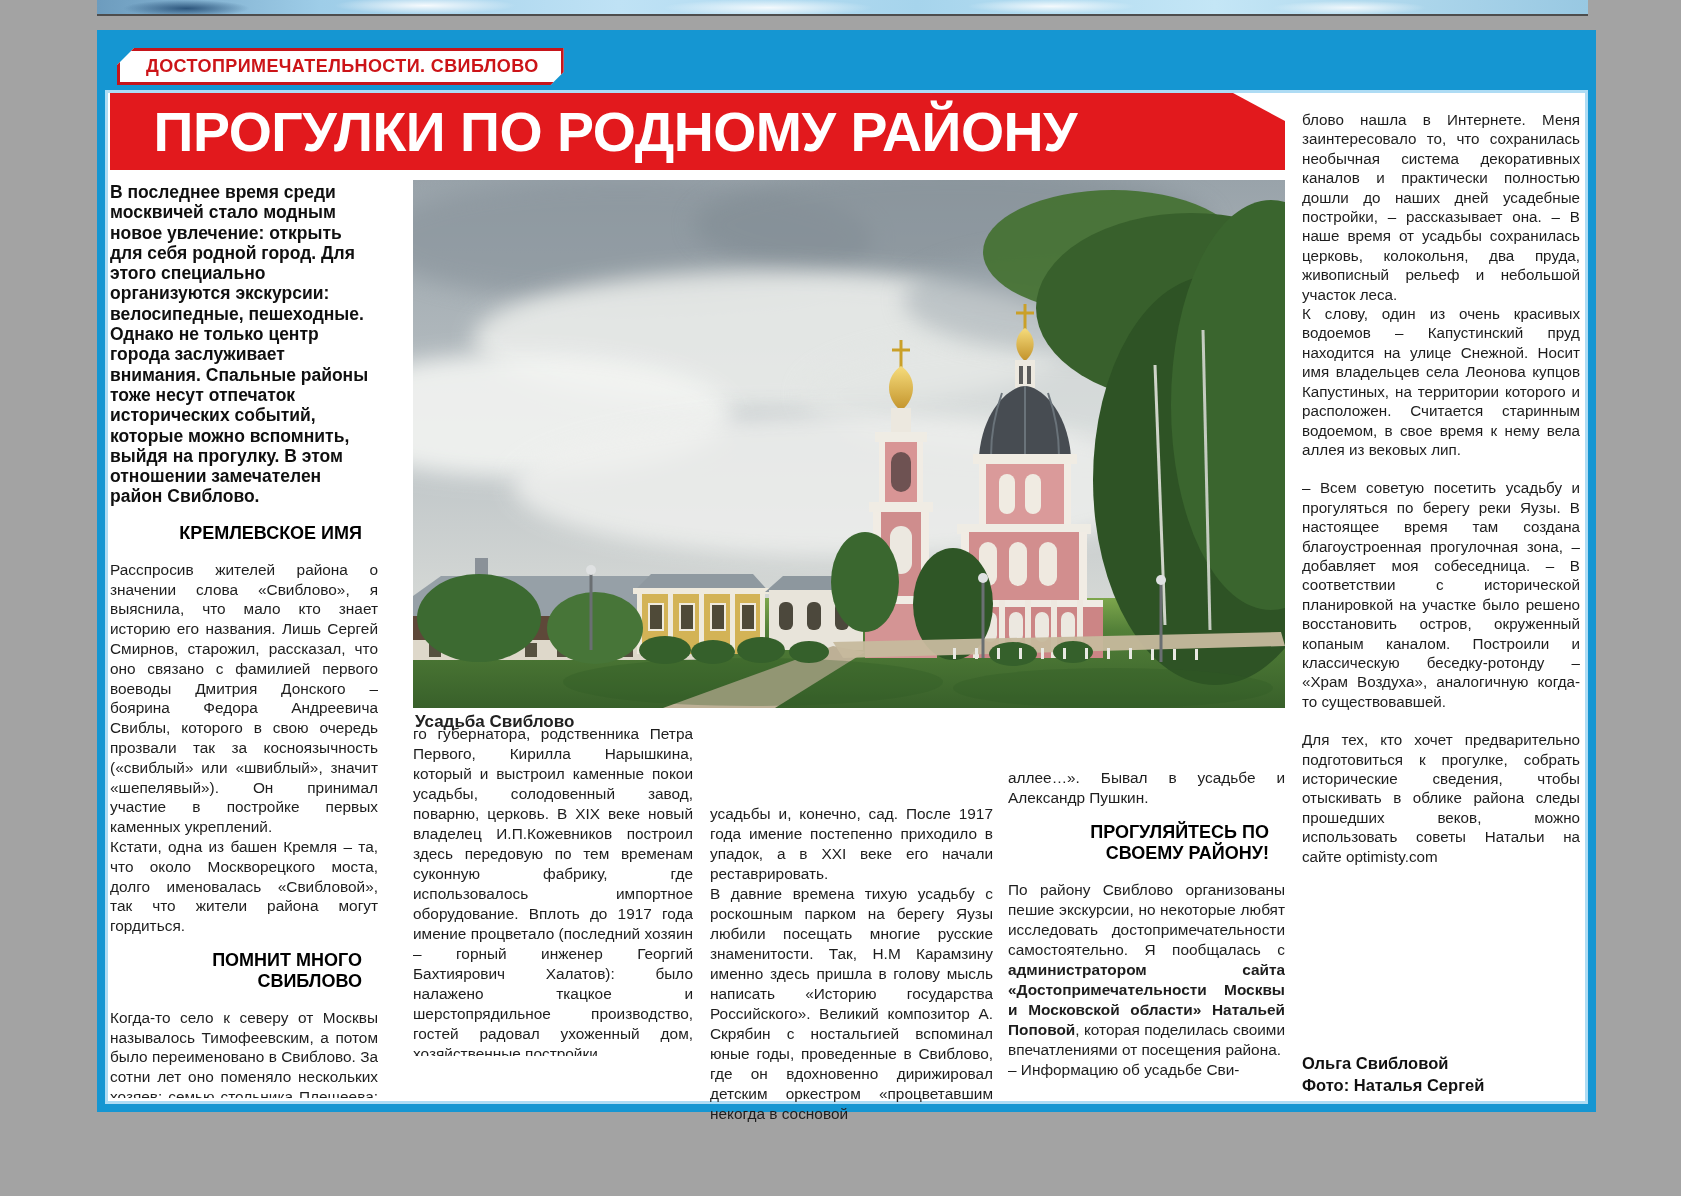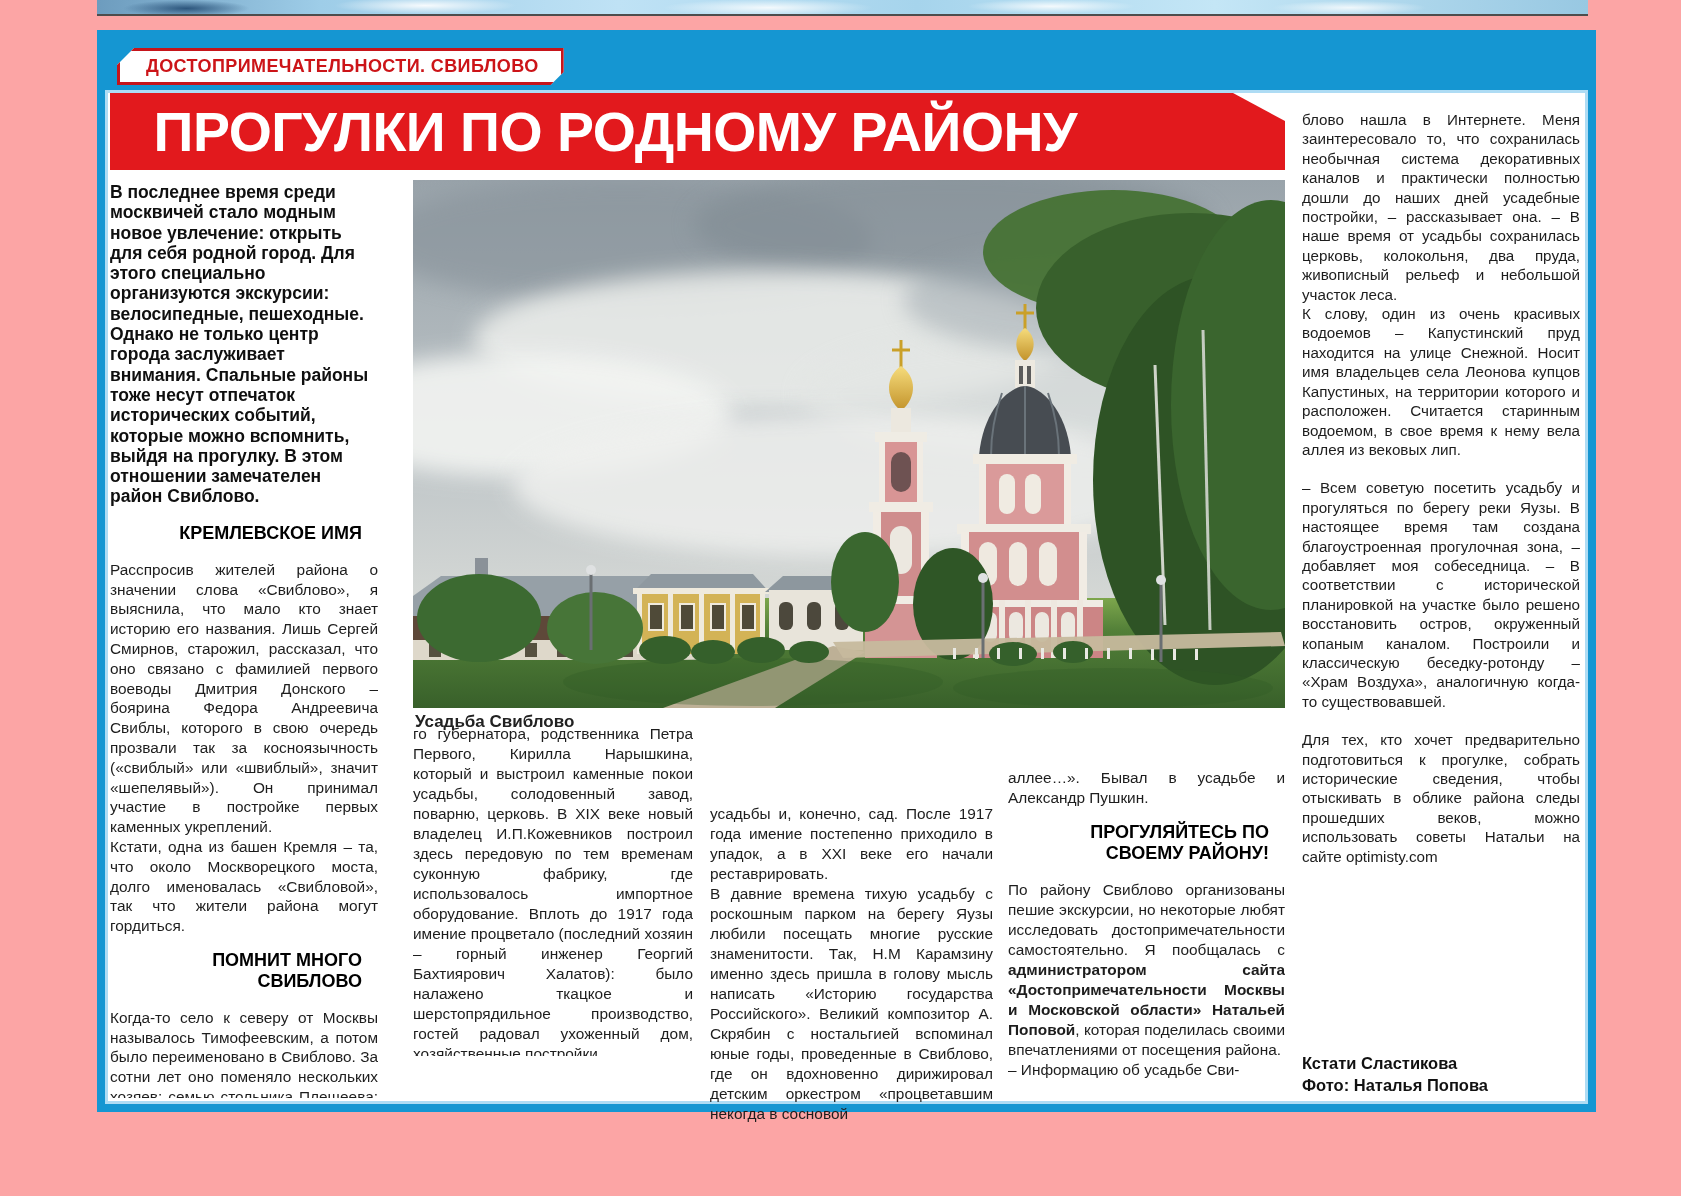--- a/index.html
+++ b/index.html
@@ -1,16 +1,16 @@
 <!DOCTYPE html>
 <html lang="ru"><head>
 <meta charset="utf-8">
 <style>
   html,body{margin:0;padding:0;background:#fff;}
-  .page{position:relative;width:1681px;height:1196px;background:#fca5a5;overflow:hidden;
+  .page{position:relative;width:1681px;height:1196px;background:#a3a3a3;overflow:hidden;
         font-family:"Liberation Sans",sans-serif;color:#1d1d1d;}
 
   
   .top-strip{position:absolute;left:97px;top:0;width:1491px;height:14px;
     background:
       radial-gradient(ellipse 90px 12px at 6% 60%, rgba(30,70,110,.85), transparent 70%),
       radial-gradient(ellipse 130px 12px at 22% 40%, rgba(255,255,255,.9), transparent 70%),
       radial-gradient(ellipse 150px 12px at 45% 55%, rgba(255,255,255,.85), transparent 70%),
       radial-gradient(ellipse 120px 10px at 64% 45%, rgba(255,255,255,.85), transparent 70%),
       radial-gradient(ellipse 110px 10px at 84% 55%, rgba(255,255,255,.8), transparent 70%),
@@ -290,17 +290,17 @@
   </div>
 
   <div class="col col5">
     <p>блово нашла в Интернете. Меня заинтересовало то, что сохранилась необычная система декоративных каналов и практически полностью дошли до наших дней усадебные постройки, – рассказывает она. – В наше время от усадьбы сохранилась церковь, колокольня, два пруда, живописный рельеф и небольшой участок леса.</p>
     <p>К слову, один из очень красивых водоемов – Капустинский пруд находится на улице Снежной. Носит имя владельцев села Леонова купцов Капустиных, на территории которого и расположен. Считается старинным водоемом, в свое время к нему вела аллея из вековых лип.</p>
     <p class="gap">– Всем советую посетить усадьбу и прогуляться по берегу реки Яузы. В настоящее время там создана благоустроенная прогулочная зона, – добавляет моя собеседница. – В соответствии с исторической планировкой на участке было решено восстановить остров, окруженный копаным каналом. Построили и классическую беседку-ротонду – «Храм Воздуха», аналогичную когда-то существовавшей.</p>
     <p class="gap">Для тех, кто хочет предварительно подготовиться к прогулке, собрать исторические сведения, чтобы отыскивать в облике района следы прошедших веков, можно использовать советы Натальи на сайте optimisty.com</p>
   </div>
 
   <div class="credits">
-    <div>Кстати Сластикова</div>
-    <div>Фото: Наталья Попова</div>
+    <div>Ольга Свибловой</div>
+    <div>Фото: Наталья Сергей</div>
   </div>
 
 </div>
 
 </body></html>

